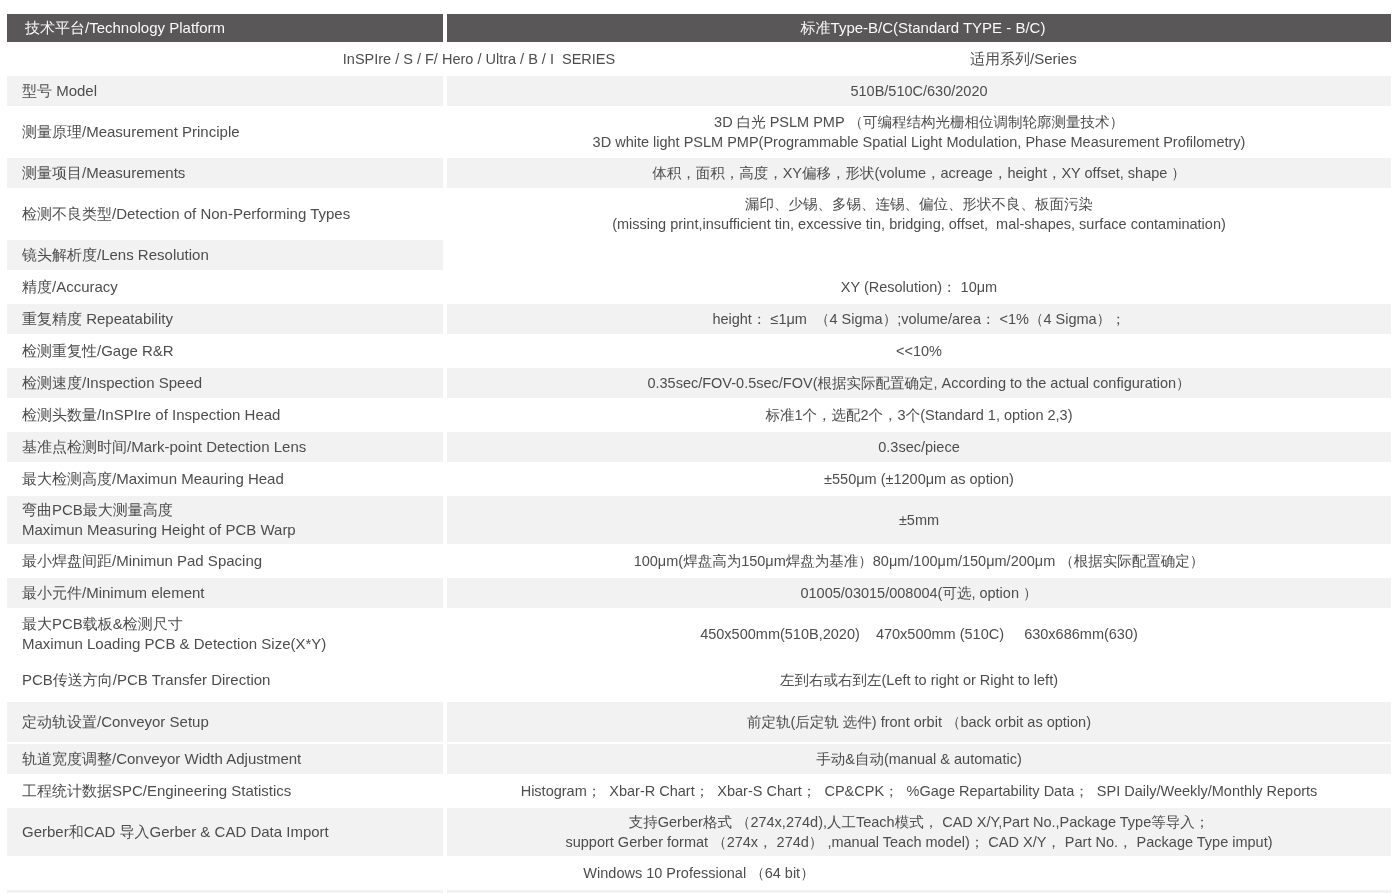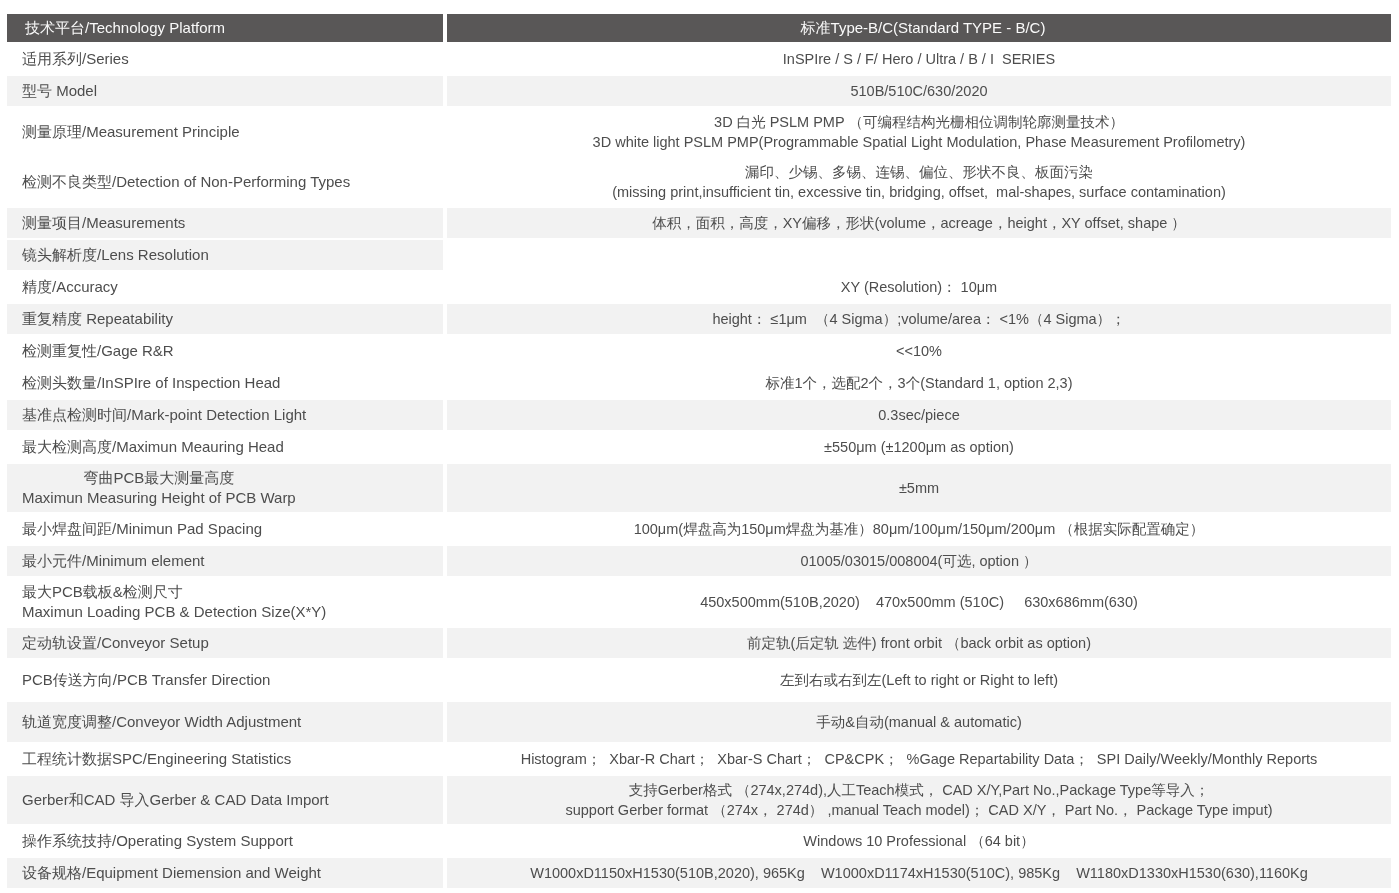--- a/index.html
+++ b/index.html
@@ -47,21 +47,21 @@
     white-space: pre-line;
   }
   .value-cell {
     flex: 1 1 auto;
     padding: 4px 10px;
     justify-content: center;
     text-align: center;
     white-space: pre-wrap;
     font-size: 14.5px;
   }
-  .row.alt .cell { background: var(--row-alt-bg); text-align: center; }
+  .row.alt .cell { background: var(--row-alt-bg); }
   .header-row {
     display: flex;
     gap: 4px;
     margin-bottom: 2px;
     min-height: 27px;
   }
   .header-row .cell {
     background: var(--header-bg);
     color: var(--header-text);
     font-size: 15px;
@@ -77,62 +77,66 @@
 <div class="page">
   <div class="spec-table">
 
     <div class="header-row">
       <div class="cell label-cell">技术平台/Technology Platform</div>
       <div class="cell value-cell">标准Type-B/C(Standard TYPE - B/C)</div>
     </div>
 
     <div class="table-body">
         <div class="row">
+    <div class="cell value-cell">InSPIre / S / F/ Hero / Ultra / B / I  SERIES</div>
     <div class="cell label-cell">适用系列/Series</div>
-    <div class="cell value-cell">InSPIre / S / F/ Hero / Ultra / B / I  SERIES</div>
   </div>
         <div class="row alt">
     <div class="cell label-cell">型号 Model</div>
     <div class="cell value-cell">510B/510C/630/2020</div>
   </div>
         <div class="row">
     <div class="cell label-cell">测量原理/Measurement Principle</div>
     <div class="cell value-cell">3D 白光 PSLM PMP （可编程结构光栅相位调制轮廓测量技术）
 3D white light PSLM PMP(Programmable Spatial Light Modulation, Phase Measurement Profilometry)</div>
   </div>
+        <div class="row alt">
+    <div class="cell label-cell">测量项目/Measurements</div>
+    <div class="cell value-cell">体积，面积，高度，XY偏移，形状(volume，acreage，height，XY offset, shape ）</div>
+  </div>
         <div class="row">
     <div class="cell label-cell">检测不良类型/Detection of Non-Performing Types</div>
     <div class="cell value-cell">漏印、少锡、多锡、连锡、偏位、形状不良、板面污染
 (missing print,insufficient tin, excessive tin, bridging, offset,  mal-shapes, surface contamination)</div>
-  </div>
-        <div class="row alt">
-    <div class="cell label-cell">测量项目/Measurements</div>
-    <div class="cell value-cell">体积，面积，高度，XY偏移，形状(volume，acreage，height，XY offset, shape ）</div>
   </div>
         <div class="row alt">
     <div class="cell label-cell">镜头解析度/Lens Resolution</div>
   </div>
         <div class="row">
     <div class="cell label-cell">精度/Accuracy</div>
     <div class="cell value-cell">XY (Resolution)： 10μm</div>
   </div>
         <div class="row alt">
     <div class="cell label-cell">重复精度 Repeatability</div>
     <div class="cell value-cell">height： ≤1μm  （4 Sigma）;volume/area： &lt;1%（4 Sigma）；</div>
   </div>
         <div class="row">
     <div class="cell label-cell">检测重复性/Gage R&amp;R</div>
     <div class="cell value-cell">&lt;&lt;10%</div>
   </div>
+        <div class="row alt">
+    <div class="cell label-cell">检测速度/Inspection Speed</div>
+    <div class="cell value-cell">0.35sec/FOV-0.5sec/FOV(根据实际配置确定, According to the actual configuration）</div>
+  </div>
         <div class="row">
     <div class="cell label-cell">检测头数量/InSPIre of Inspection Head</div>
     <div class="cell value-cell">标准1个，选配2个，3个(Standard 1, option 2,3)</div>
   </div>
         <div class="row alt">
-    <div class="cell label-cell">基准点检测时间/Mark-point Detection Light</div>
+    <div class="cell label-cell">基准点检测时间/Mark-point Detection Lens</div>
     <div class="cell value-cell">0.3sec/piece</div>
   </div>
         <div class="row">
     <div class="cell label-cell">最大检测高度/Maximun Meauring Head</div>
     <div class="cell value-cell">±550μm (±1200μm as option)</div>
   </div>
         <div class="row alt">
     <div class="cell label-cell">弯曲PCB最大测量高度
 Maximun Measuring Height of PCB Warp</div>
     <div class="cell value-cell">±5mm</div>
@@ -143,43 +147,42 @@
   </div>
         <div class="row alt">
     <div class="cell label-cell">最小元件/Minimum element</div>
     <div class="cell value-cell">01005/03015/008004(可选, option ）</div>
   </div>
         <div class="row">
     <div class="cell label-cell">最大PCB载板&amp;检测尺寸
 Maximun Loading PCB &amp; Detection Size(X*Y)</div>
     <div class="cell value-cell">450x500mm(510B,2020)    470x500mm (510C)     630x686mm(630)</div>
   </div>
+        <div class="row">
+    <div class="cell label-cell">PCB传送方向/PCB Transfer Direction</div>
+    <div class="cell value-cell">左到右或右到左(Left to right or Right to left)</div>
+  </div>
         <div class="row alt">
     <div class="cell label-cell">定动轨设置/Conveyor Setup</div>
     <div class="cell value-cell">前定轨(后定轨 选件) front orbit （back orbit as option)</div>
-  </div>
-        <div class="row">
-    <div class="cell label-cell">PCB传送方向/PCB Transfer Direction</div>
-    <div class="cell value-cell">左到右或右到左(Left to right or Right to left)</div>
   </div>
         <div class="row alt">
     <div class="cell label-cell">轨道宽度调整/Conveyor Width Adjustment</div>
     <div class="cell value-cell">手动&amp;自动(manual &amp; automatic)</div>
   </div>
         <div class="row">
     <div class="cell label-cell">工程统计数据SPC/Engineering Statistics</div>
     <div class="cell value-cell">Histogram；  Xbar-R Chart；  Xbar-S Chart；  CP&amp;CPK；  %Gage Repartability Data；  SPI Daily/Weekly/Monthly Reports</div>
   </div>
         <div class="row alt">
     <div class="cell label-cell">Gerber和CAD 导入Gerber &amp; CAD Data Import</div>
     <div class="cell value-cell">支持Gerber格式 （274x,274d),人工Teach模式， CAD X/Y,Part No.,Package Type等导入；
 support Gerber format （274x， 274d） ,manual Teach model)； CAD X/Y， Part No.， Package Type imput)</div>
   </div>
         <div class="row">
-    <div class="cell label-cell">操作系统技持/Operating System Support</div>
     <div class="cell value-cell">Windows 10 Professional （64 bit）</div>
   </div>
         <div class="row alt">
     <div class="cell label-cell">设备规格/Equipment Diemension and Weight</div>
     <div class="cell value-cell">W1000xD1150xH1530(510B,2020), 965Kg    W1000xD1174xH1530(510C), 985Kg    W1180xD1330xH1530(630),1160Kg</div>
   </div>
       </div>
 
   </div>
 </div>

